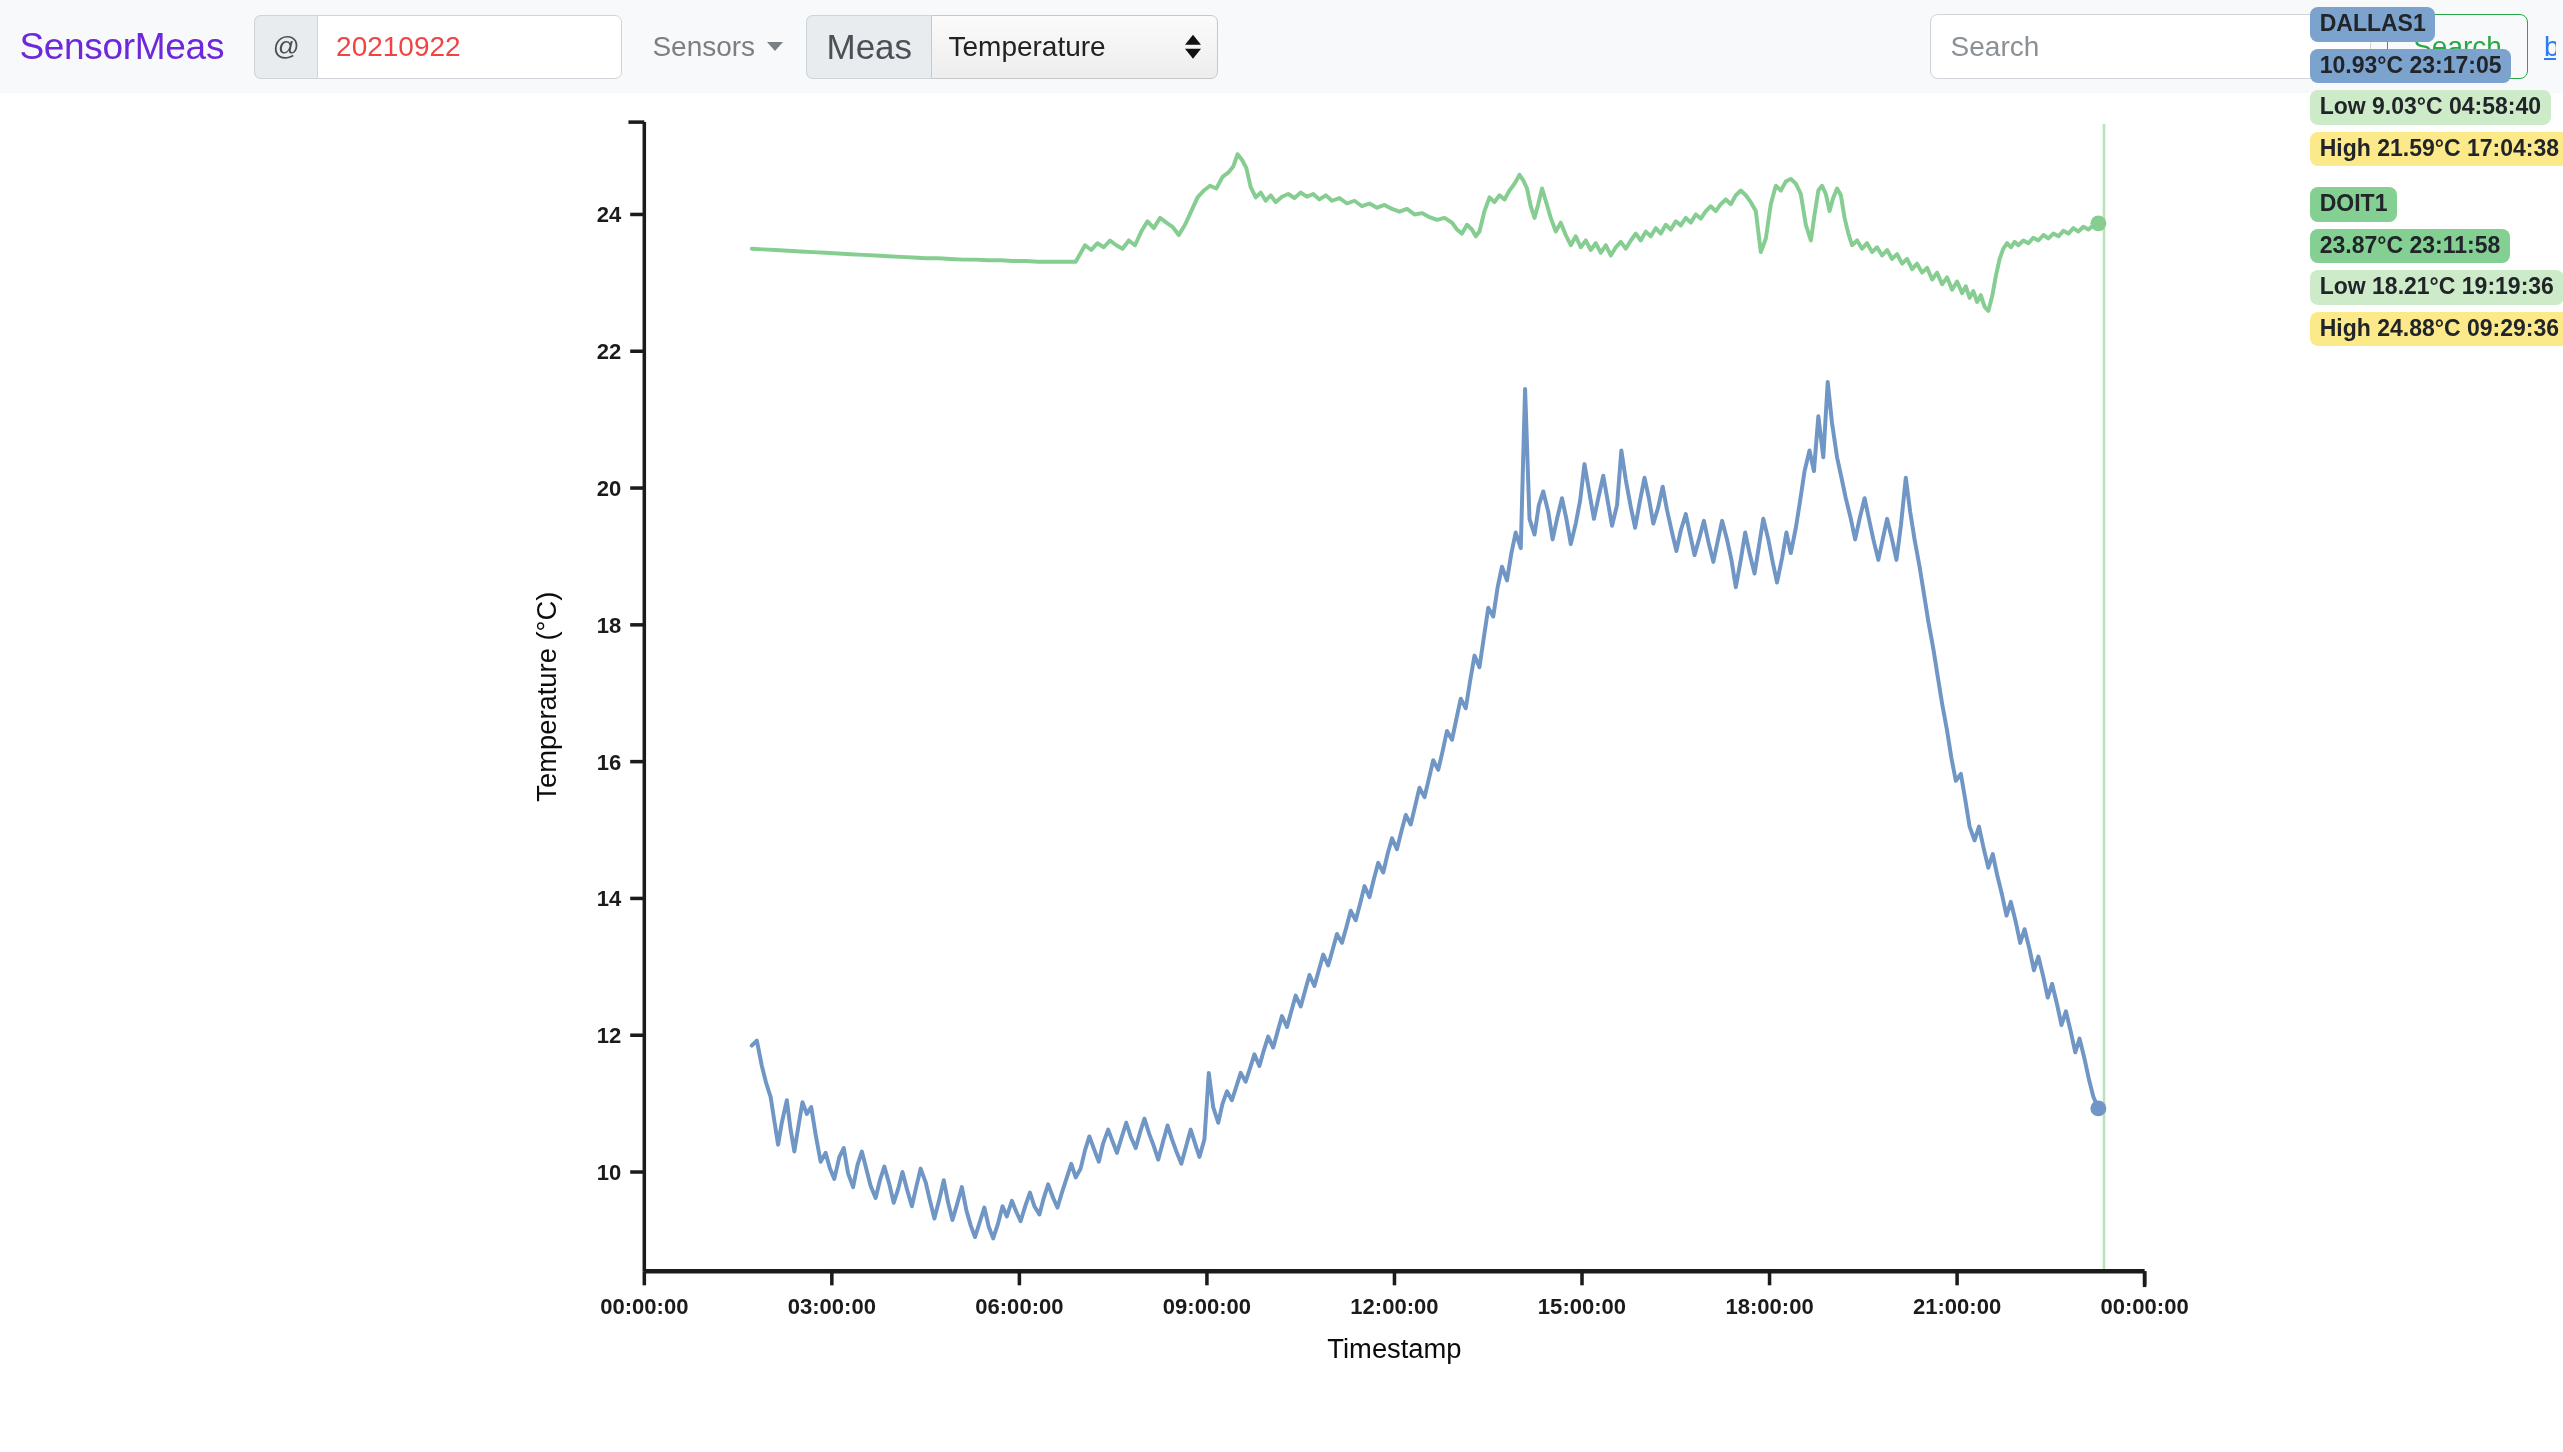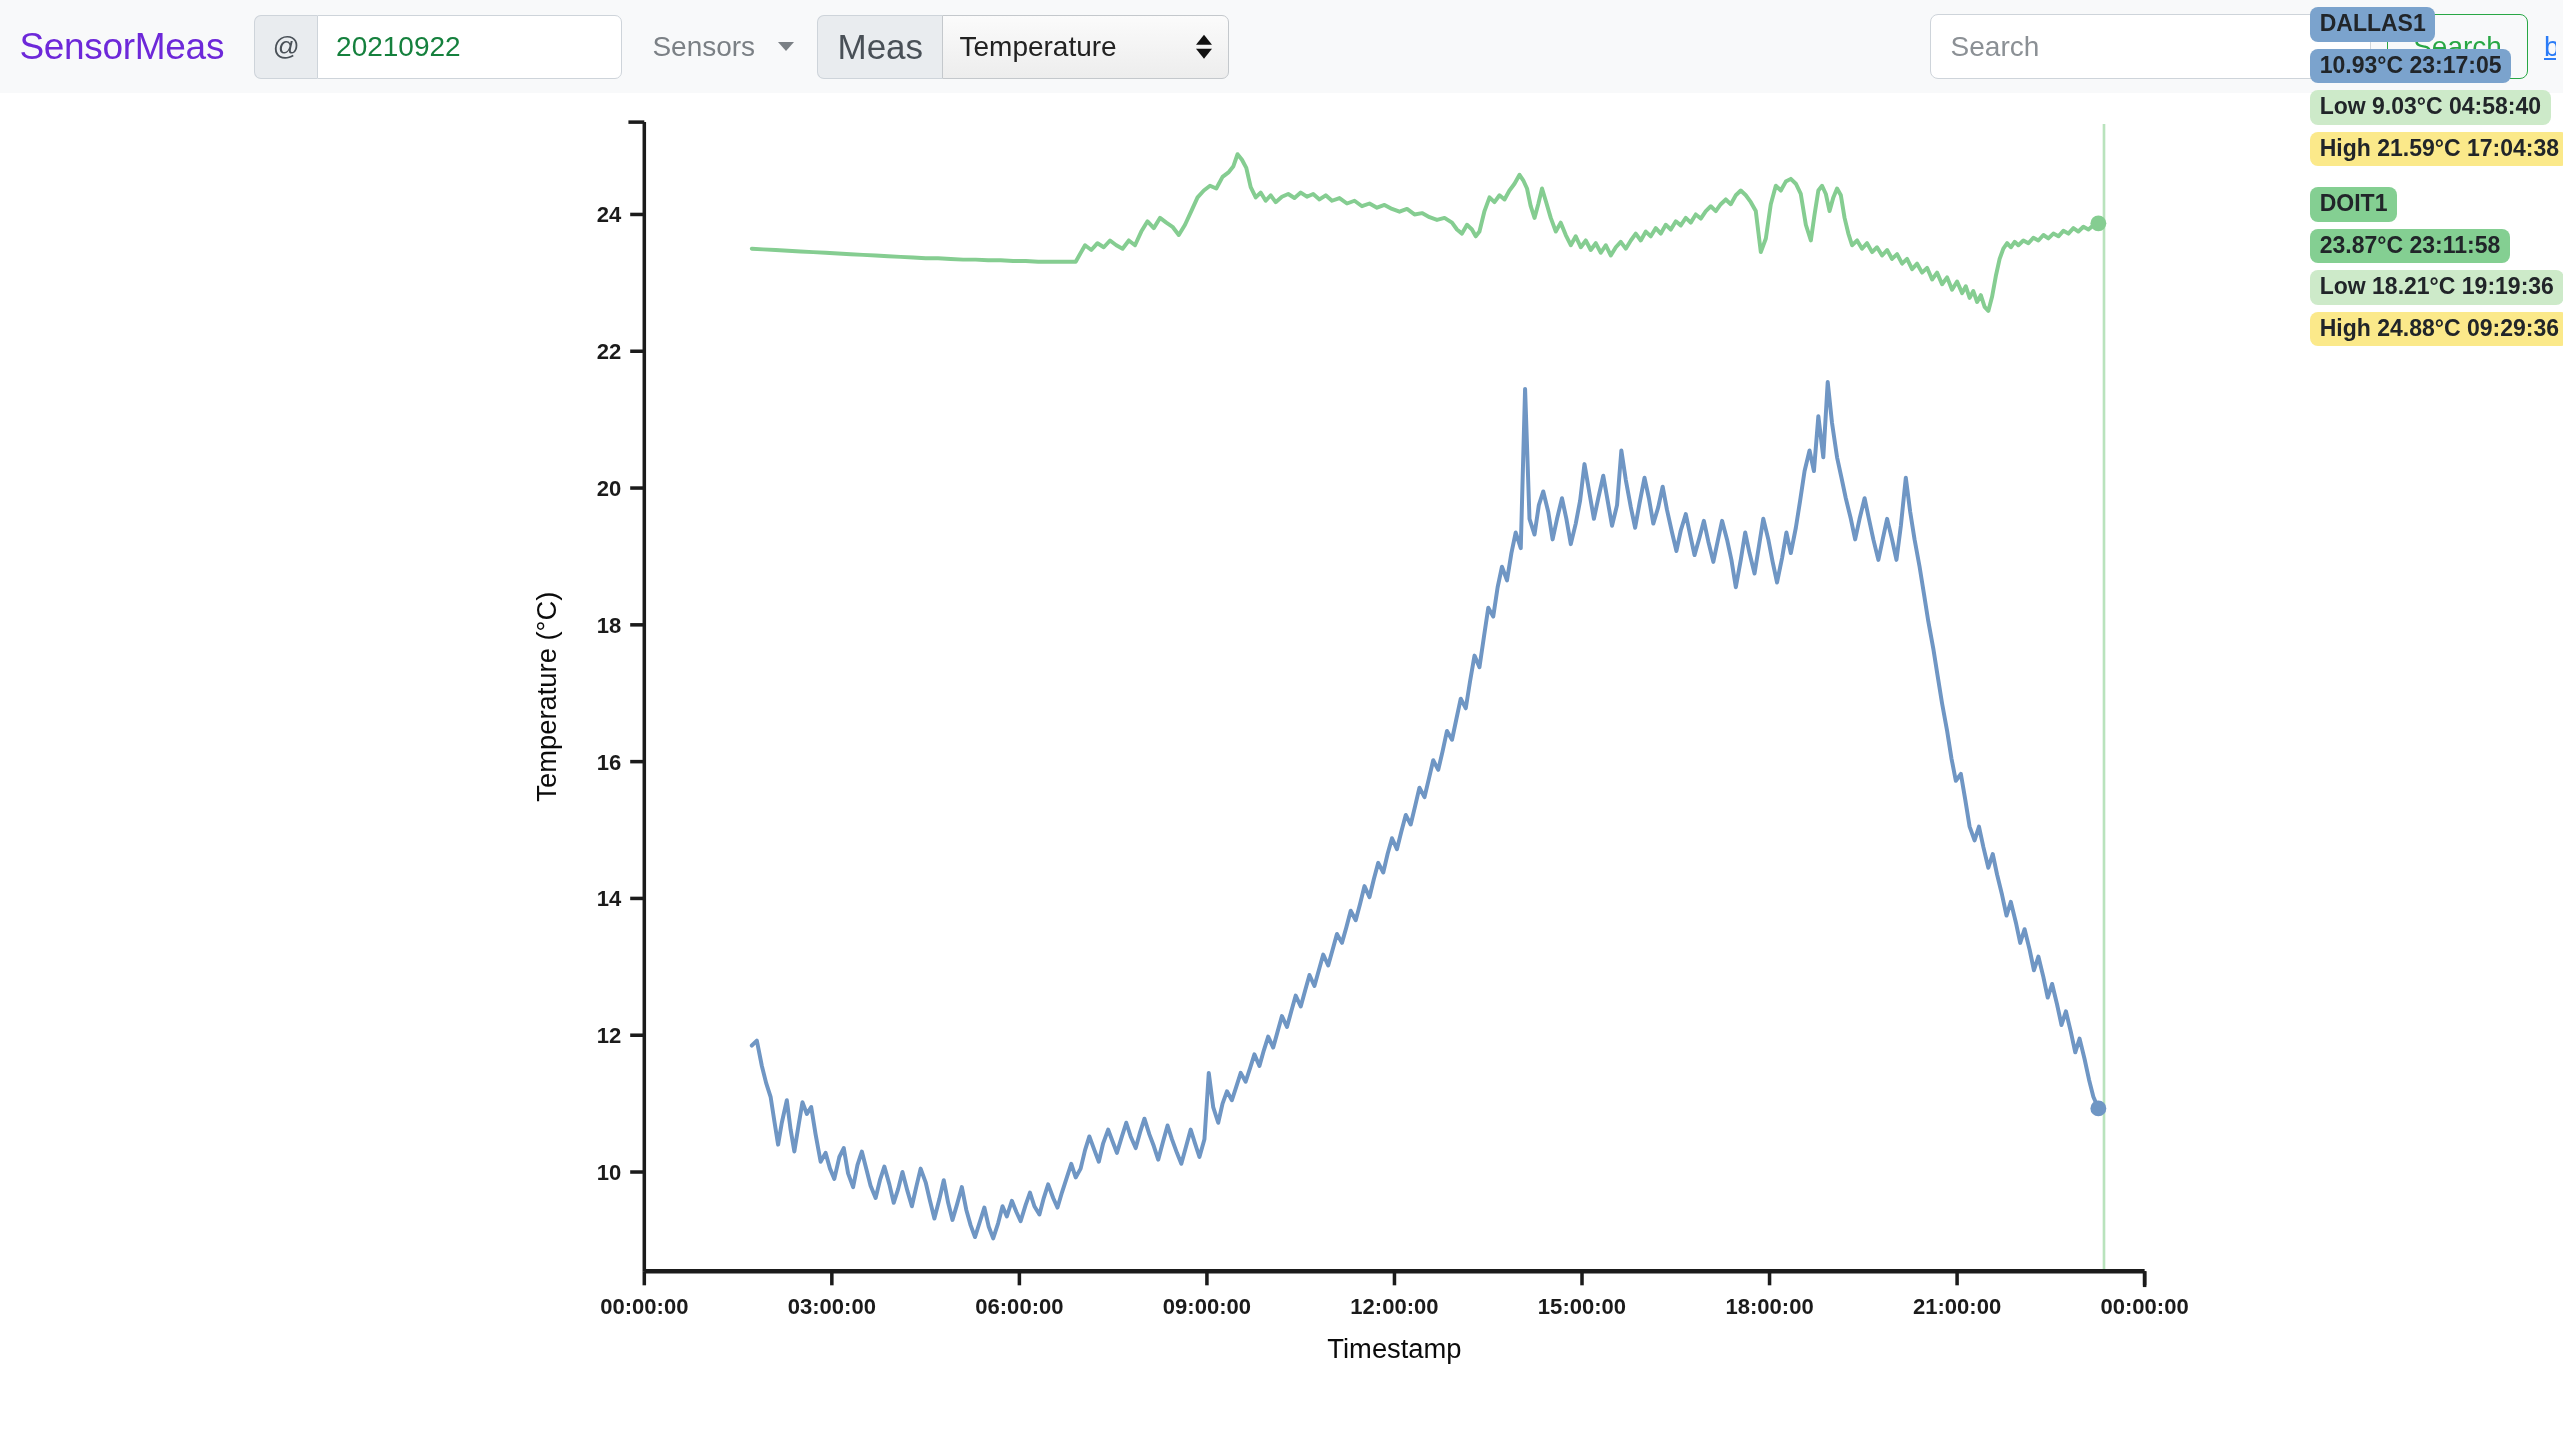--- a/index.html
+++ b/index.html
@@ -39,35 +39,35 @@
     display: flex; align-items: center; justify-content: center;
     padding: 0 17.7px;
     font-size: 26.5px;
     color: #495057;
   }
   .text-field {
     border: 0.9px solid #ced4da;
     border-radius: 0 7px 7px 0;
     background: #fff;
     font-size: 28px;
-    color: #15803d;
+    color: #ef4444;
     padding: 0 17.7px;
     width: 305px;
     outline: none;
     font-family: "Liberation Sans", sans-serif;
   }
 
   #sensors-dropdown {
     margin-left: 30px;
     margin-right: 23px;
     font-size: 28px;
     color: #7b8085;
     display: flex;
     align-items: center;
-    gap: 23px;
+    gap: 12px;
     cursor: pointer;
     white-space: nowrap;
   }
   .caret {
     width: 0; height: 0;
     border-left: 8px solid transparent;
     border-right: 8px solid transparent;
     border-top: 9.7px solid #7b8085;
     display: inline-block;
   }

